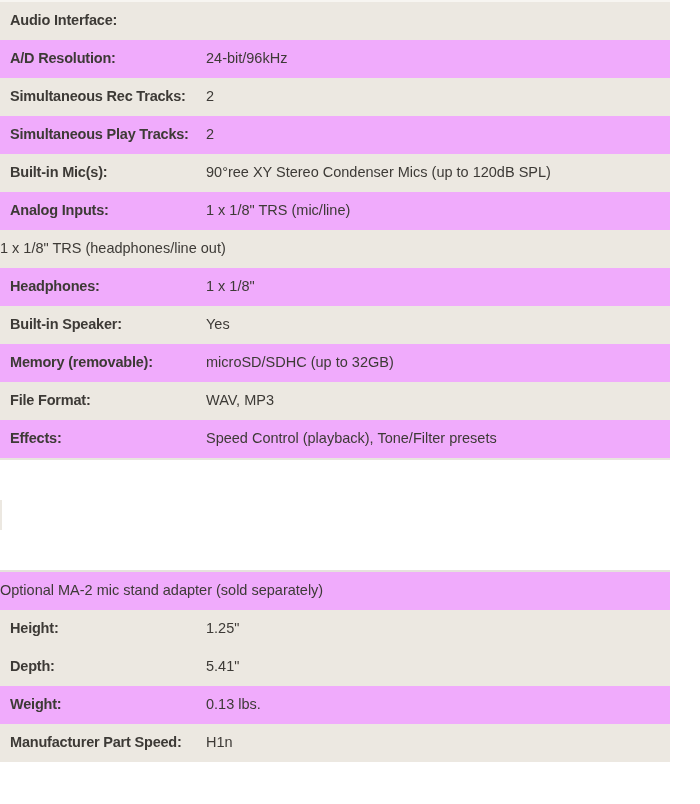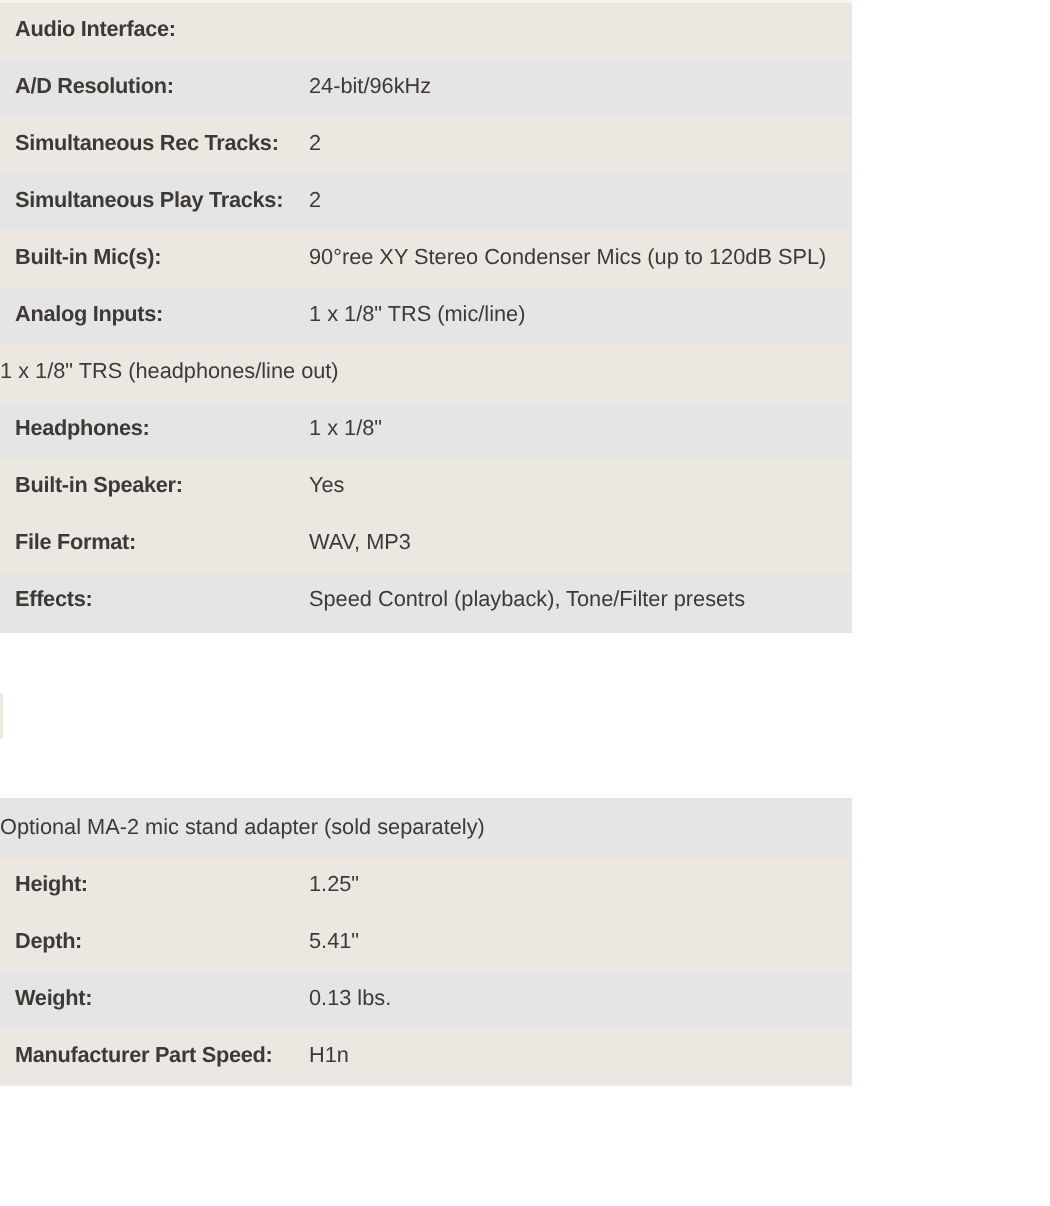--- a/index.html
+++ b/index.html
@@ -3,32 +3,32 @@
 <meta charset="utf-8">
 <style>
   * { box-sizing: border-box; margin: 0; padding: 0; }
   html, body {
     width: 700px; height: 804px;
     background: #ffffff;
     font-family: "Liberation Sans", sans-serif;
     color: #3d3a36;
     overflow: hidden;
   }
-  .spec-table { width: 568px; }
+  .spec-table { width: 670px; }
   .spec-table.first  { border-top: 2px solid #f7f5f1; border-bottom: 2px solid #e8e5de; }
   .spec-table.second { border-top: 2px solid #e5e2dc; }
   .row {
     display: flex;
     align-items: center;
     height: 38px;
     font-size: 14.5px;
     line-height: 1.2;
   }
   .row.shaded { background: #ece8e1; }
-  .row.light  { background: #e5e5e5; justify-content: space-between; }
+  .row.light  { background: #f0abfc; justify-content: space-between; }
   .label {
     width: 206px;
     padding-left: 10px;
     flex-shrink: 0;
     font-weight: 700;
     letter-spacing: -0.2px;
   }
   .value { flex: 1; padding-right: 10px; }
   .table-gap { height: 110px; background: #ffffff; position: relative; }
   .edge-strip {
@@ -70,20 +70,24 @@
     <div class="value">1 x 1/8" TRS (headphones/line out)</div>
   </div>
   <div class="row light">
     <div class="label">Headphones:</div>
     <div class="value">1 x 1/8"</div>
   </div>
   <div class="row shaded">
     <div class="label">Built-in Speaker:</div>
     <div class="value">Yes</div>
   </div>
+  <div class="row light">
+    <div class="label">Memory (removable):</div>
+    <div class="value">microSD/SDHC (up to 32GB)</div>
+  </div>
   <div class="row shaded">
     <div class="label">File Format:</div>
     <div class="value">WAV, MP3</div>
   </div>
   <div class="row light">
     <div class="label">Effects:</div>
     <div class="value">Speed Control (playback), Tone/Filter presets</div>
   </div>
 </div>
 

